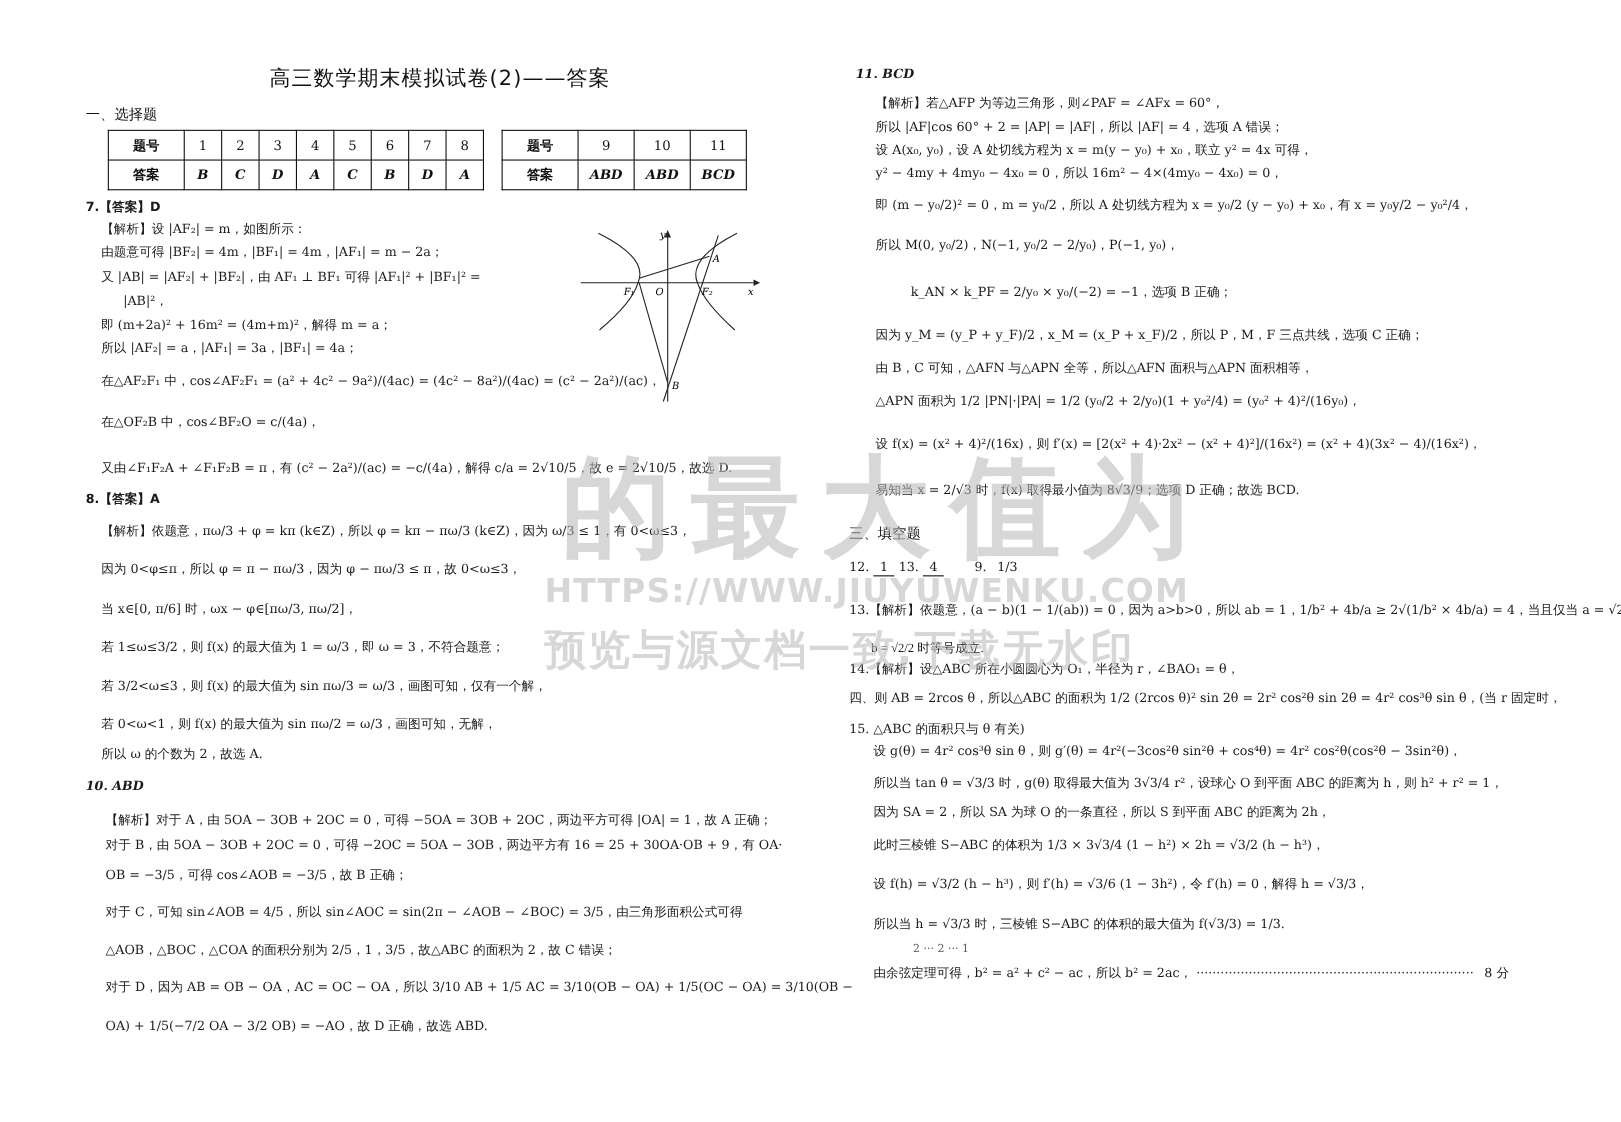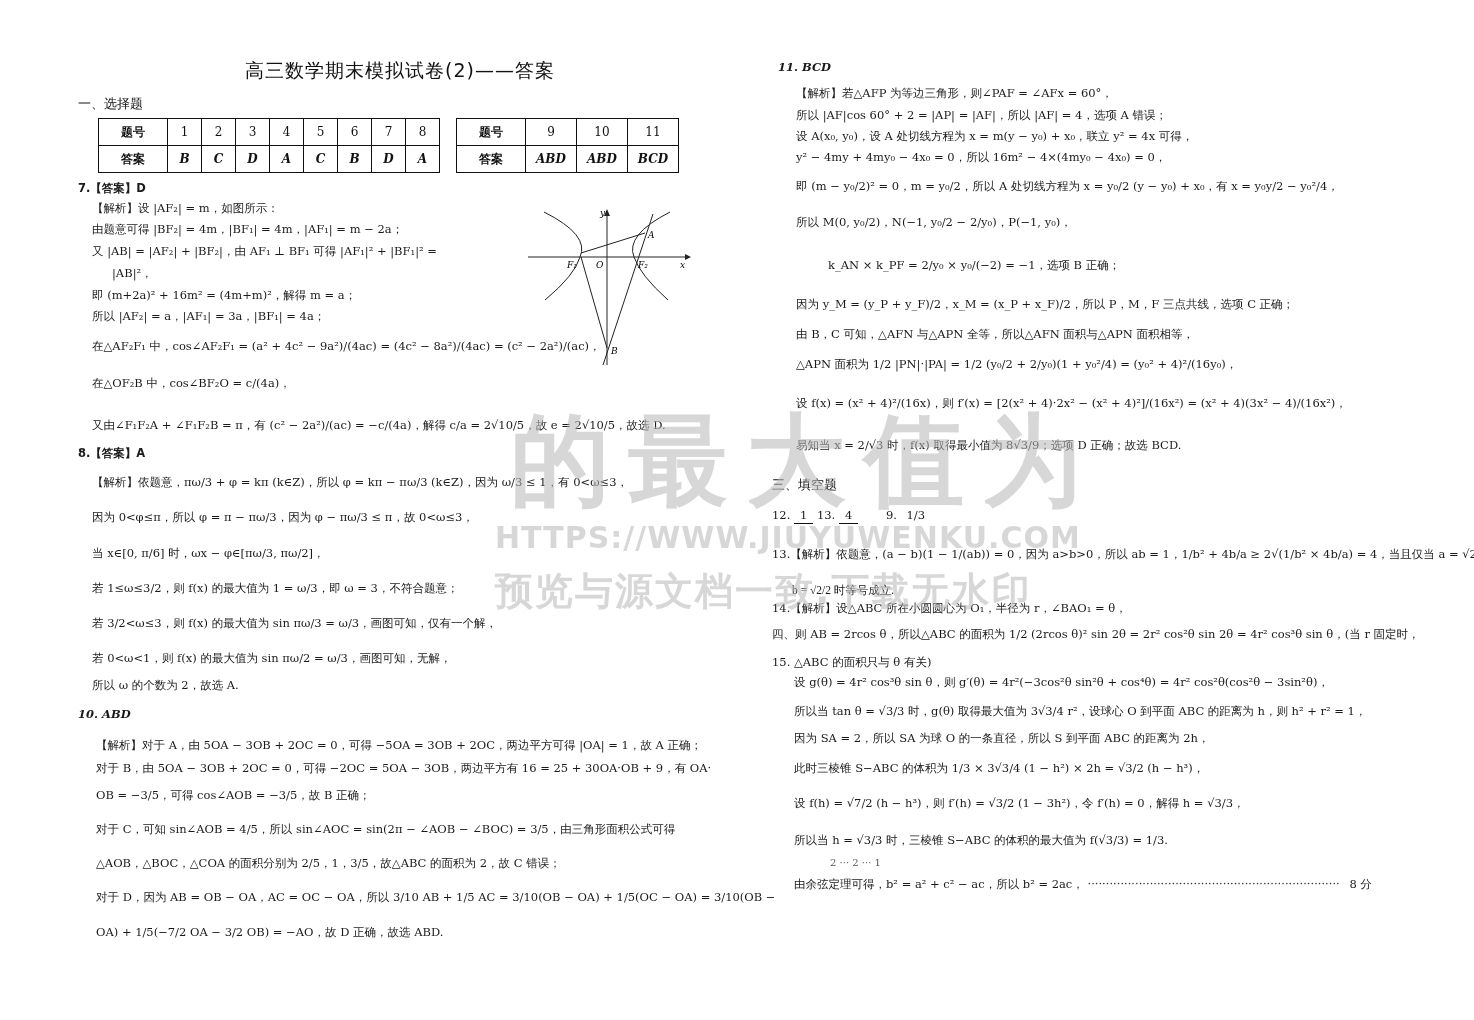--- a/index.html
+++ b/index.html
@@ -161,21 +161,21 @@
 <div class="line" style="left:772px; top:546px;">13.【解析】依题意，(a − b)(1 − 1/(ab)) = 0，因为 a&gt;b&gt;0，所以 ab = 1，1/b² + 4b/a ≥ 2√(1/b² × 4b/a) = 4，当且仅当 a = √2，</div>
 <div class="line" style="left:792px; top:582px;font-family:Liberation Serif, serif;">b = √2/2 时等号成立.</div>
 
 <div class="line" style="left:772px; top:600px;">14.【解析】设△ABC 所在小圆圆心为 O₁，半径为 r，∠BAO₁ = θ，</div>
 <div class="line" style="left:772px; top:626px;">四、则 AB = 2rcos θ，所以△ABC 的面积为 1/2 (2rcos θ)² sin 2θ = 2r² cos²θ sin 2θ = 4r² cos³θ sin θ，(当 r 固定时，</div>
 <div class="line" style="left:772px; top:654px;">15. △ABC 的面积只与 θ 有关)</div>
 <div class="line" style="left:794px; top:674px;">设 g(θ) = 4r² cos³θ sin θ，则 g′(θ) = 4r²(−3cos²θ sin²θ + cos⁴θ) = 4r² cos²θ(cos²θ − 3sin²θ)，</div>
 <div class="line" style="left:794px; top:703px;">所以当 tan θ = √3/3 时，g(θ) 取得最大值为 3√3/4 r²，设球心 O 到平面 ABC 的距离为 h，则 h² + r² = 1，</div>
 <div class="line" style="left:794px; top:730px;">因为 SA = 2，所以 SA 为球 O 的一条直径，所以 S 到平面 ABC 的距离为 2h，</div>
 <div class="line" style="left:794px; top:760px;">此时三棱锥 S−ABC 的体积为 1/3 × 3√3/4 (1 − h²) × 2h = √3/2 (h − h³)，</div>
-<div class="line" style="left:794px; top:795px;">设 f(h) = √7/2 (h − h³)，则 f′(h) = √3/2 (1 − 3h²)，令 f′(h) = 0，解得 h = √3/3，</div>
+<div class="line" style="left:794px; top:795px;">设 f(h) = √3/2 (h − h³)，则 f′(h) = √3/6 (1 − 3h²)，令 f′(h) = 0，解得 h = √3/3，</div>
 <div class="line" style="left:794px; top:832px;">所以当 h = √3/3 时，三棱锥 S−ABC 的体积的最大值为 f(√3/3) = 1/3.</div>
 <div class="line" style="left:830px; top:855px; color:#555; font-size:10px;">2 ··· 2 ··· 1</div>
 
 <div class="line" style="left:794px; top:876px;">
   <span>由余弦定理可得，b² = a² + c² − ac，所以 b² = 2ac，</span>
   <span class="dots">·····································································</span>
   <span style="margin-left:6px">8 分</span>
 </div>
 
 <div class="wm wm1">的最大值为</div>

